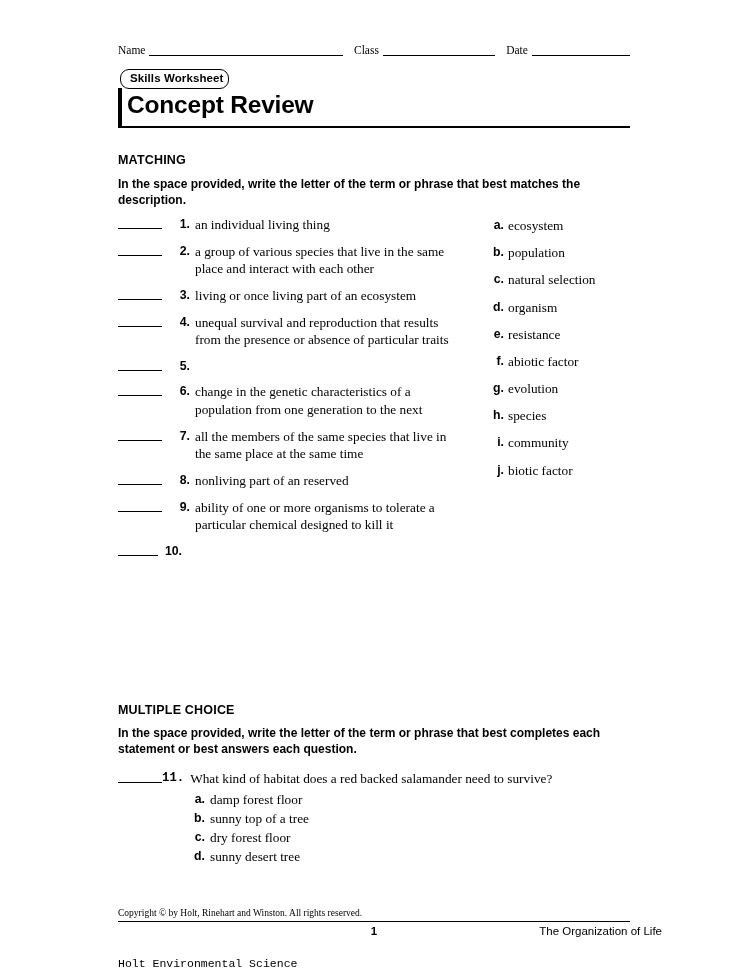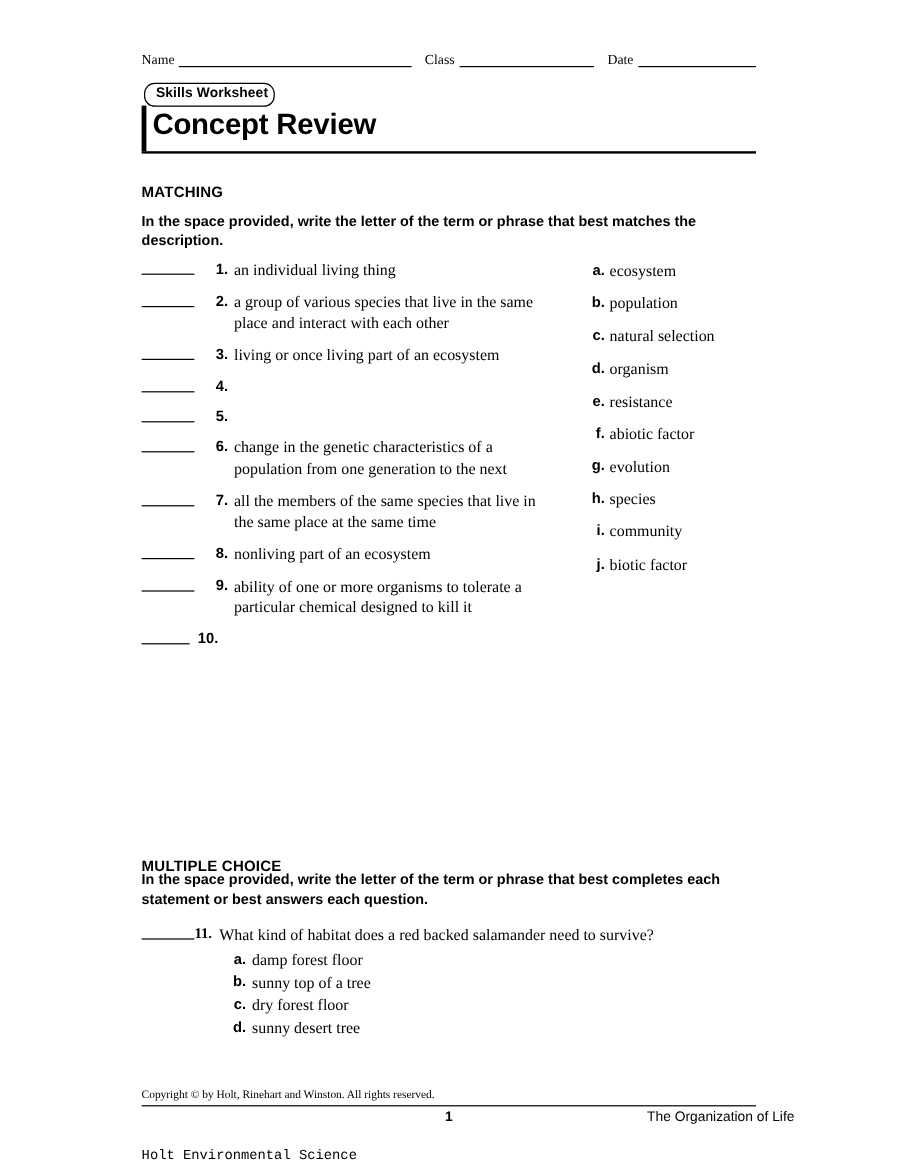--- a/index.html
+++ b/index.html
@@ -175,21 +175,21 @@
     line-height: 1.33;
   }
   .mc-blank {
     display: inline-block;
     border-bottom: 1px solid #000;
     width: 44px;
     height: 12px;
     flex: 0 0 auto;
   }
   .mc-num {
-    font-family: Liberation Serif, serif;
+    font-family: Liberation Mono, monospace;
     font-weight: bold;
     font-size: 12.3px;
     padding-right: 6px;
     flex: 0 0 auto;
   }
   .mc-choices {
     margin-left: 72px;
     margin-top: 3px;
   }
   .mc-choice {
@@ -289,39 +289,40 @@
       <span class="q-text">a group of various species that live in the same place and interact with each other</span>
     </div>
     <div class="match-item">
       <span class="blank"></span>
       <span class="q-num">3.</span>
       <span class="q-text">living or once living part of an ecosystem</span>
     </div>
     <div class="match-item">
       <span class="blank"></span>
       <span class="q-num">4.</span>
+      <span class="q-text">unequal survival and reproduction that results from the presence or absence of particular traits</span>
     </div>
     <div class="match-item">
       <span class="blank"></span>
       <span class="q-num">5.</span>
     </div>
     <div class="match-item">
       <span class="blank"></span>
       <span class="q-num">6.</span>
       <span class="q-text">change in the genetic characteristics of a population from one generation to the next</span>
     </div>
     <div class="match-item">
       <span class="blank"></span>
       <span class="q-num">7.</span>
       <span class="q-text">all the members of the same species that live in the same place at the same time</span>
     </div>
     <div class="match-item">
       <span class="blank"></span>
       <span class="q-num">8.</span>
-      <span class="q-text">nonliving part of an ecosystem</span>
+      <span class="q-text">nonliving part of an reserved</span>
     </div>
     <div class="match-item">
       <span class="blank"></span>
       <span class="q-num">9.</span>
       <span class="q-text">ability of one or more organisms to tolerate a particular chemical designed to kill it</span>
     </div>
     <div class="match-item">
       <span class="blank" style="width:40px; margin-right:0;"></span>
       <span class="q-num">10.</span>
     </div>
@@ -363,21 +364,21 @@
     <div class="bank-item">
       <span class="bank-letter">i.</span>
       <span>community</span>
     </div>
     <div class="bank-item">
       <span class="bank-letter">j.</span>
       <span>biotic factor</span>
     </div>
   </div>
 
-  <div class="sec-head" style="left:118px; top:703px;margin-top:12px;">MULTIPLE CHOICE</div>
+  <div class="sec-head" style="left:118px; top:703px;">MULTIPLE CHOICE</div>
   <div class="sec-instr" style="left:118px; top:726px;">In the space provided, write the letter of the term or phrase that best completes each statement or best answers each question.</div>
 
   <div class="mc-block">
     <div class="mc-q">
       <span class="mc-blank"></span>
       <span class="mc-num">11.</span>
       <span>What kind of habitat does a red backed salamander need to survive?</span>
     </div>
     <div class="mc-choices">
       <div class="mc-choice">

